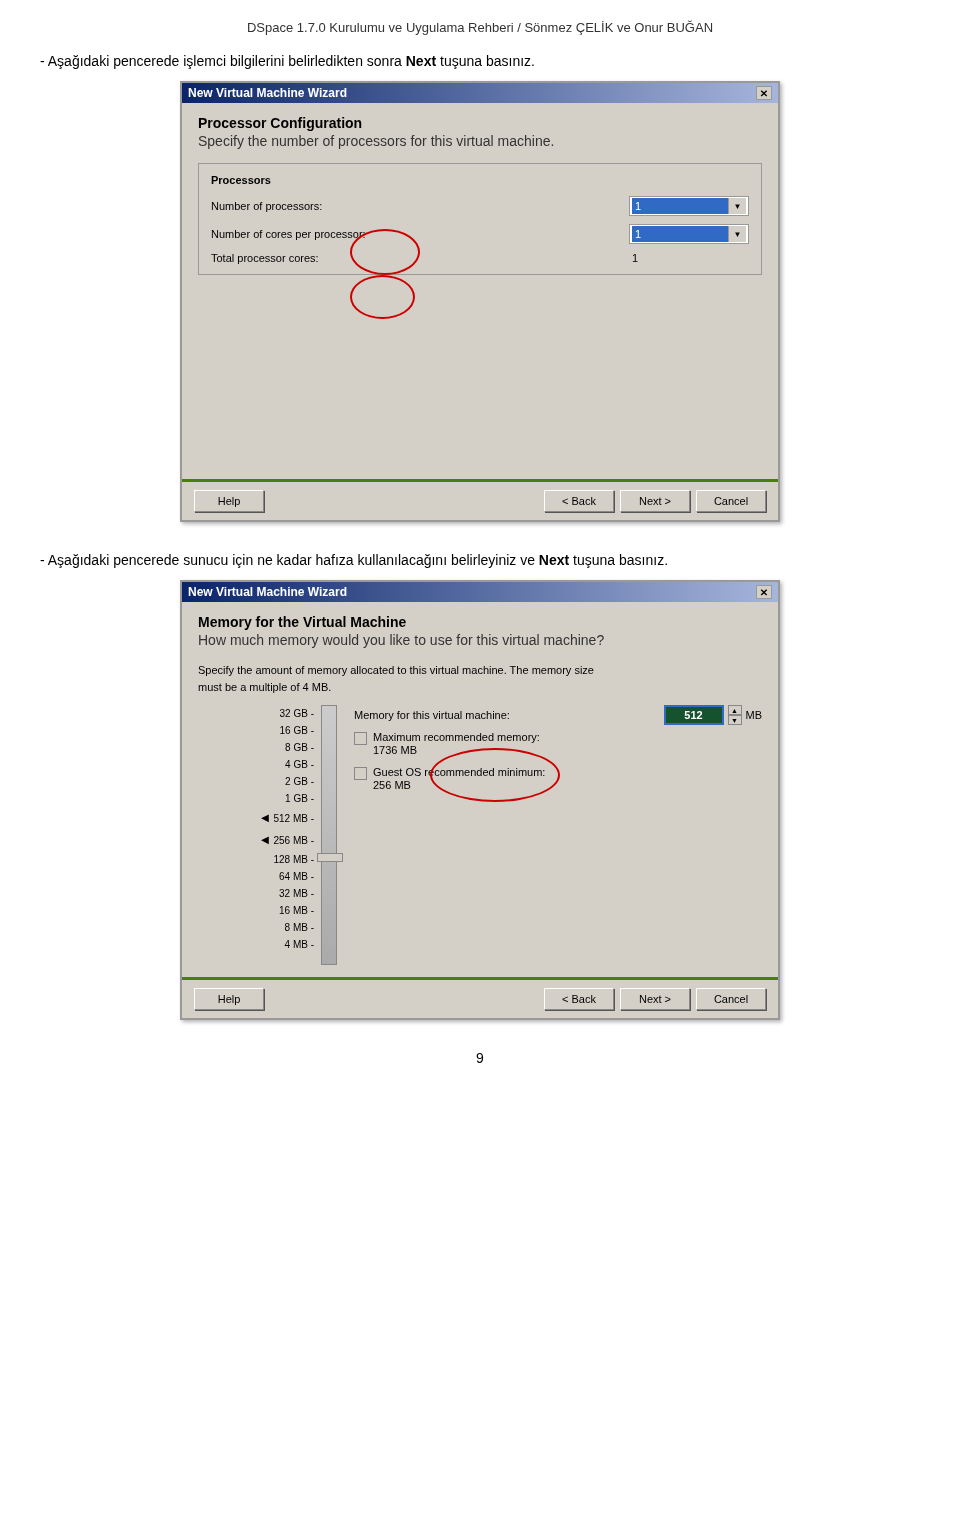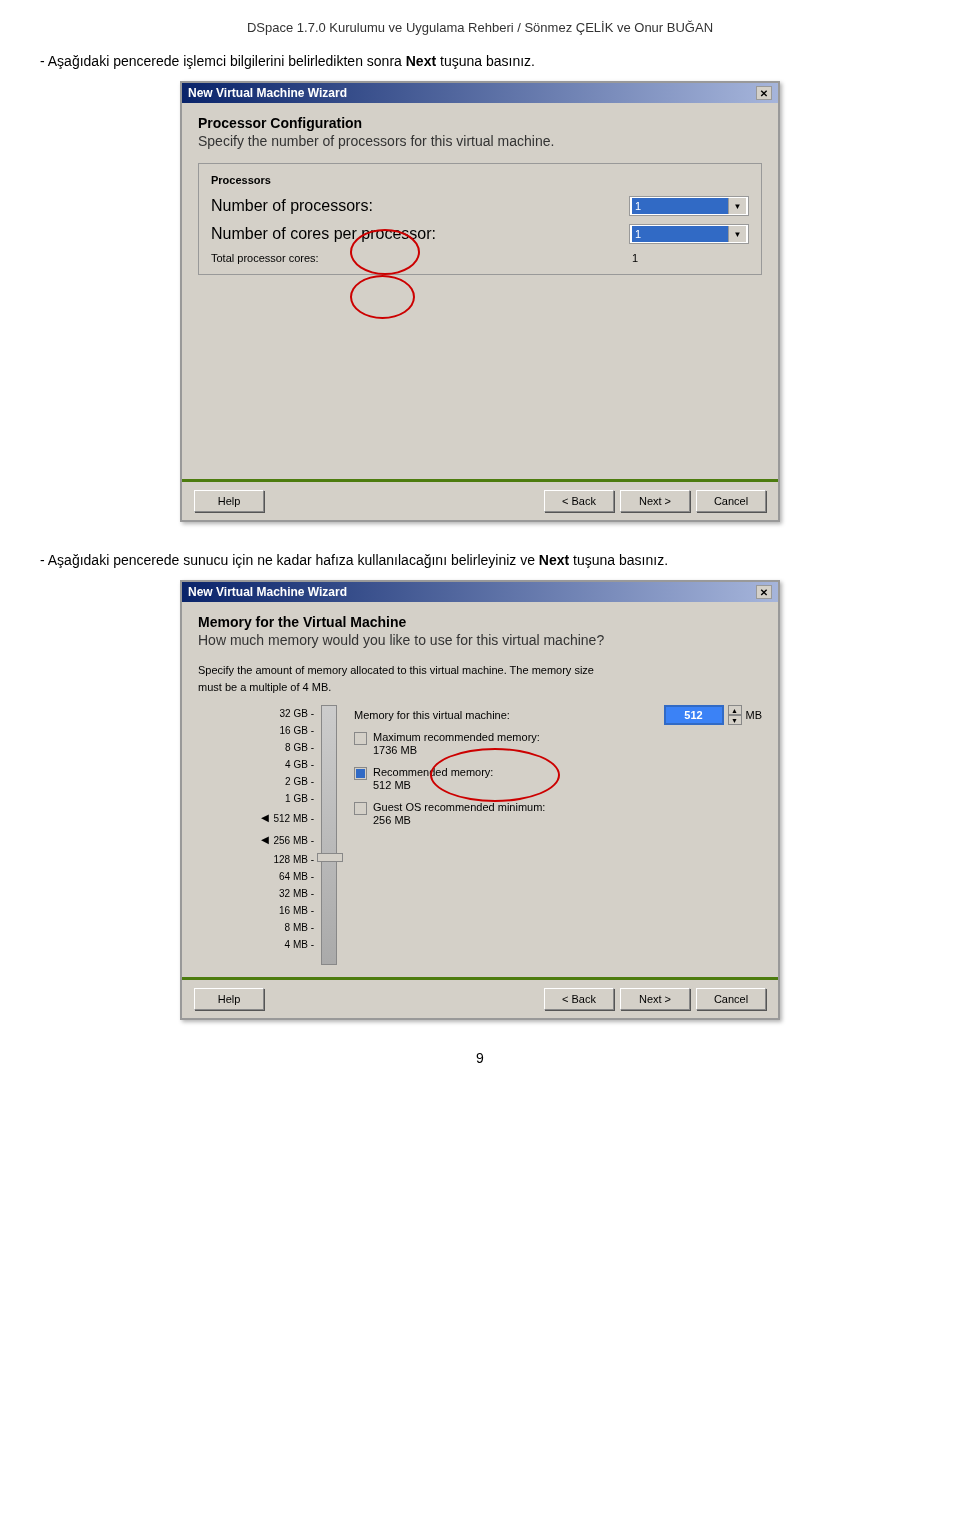--- a/index.html
+++ b/index.html
@@ -90,21 +90,21 @@
       font-weight: bold;
       margin-bottom: 10px;
     }
     .vm-field-row {
       display: flex;
       align-items: center;
       margin-bottom: 8px;
     }
     .vm-field-label {
       flex: 1;
-      font-size: 16px;
+      font-size: 11px;
     }
     .vm-field-input {
       display: flex;
       align-items: center;
     }
     .vm-select {
       width: 120px;
       height: 20px;
       background: #fff;
       border: 1px solid #999;
@@ -193,21 +193,21 @@
     }
     .memory-input-wrapper {
       display: flex;
       align-items: center;
       gap: 4px;
     }
     .memory-input {
       width: 60px;
       height: 20px;
       border: 2px solid #316ac5;
-      background: #3b82f6;
+      background: #14532d;
       color: #fff;
       font-size: 11px;
       text-align: right;
       display: flex;
       align-items: center;
       justify-content: center;
       font-weight: bold;
     }
     .memory-spinner {
       display: flex;
@@ -431,29 +431,20 @@
           </div>
 
           <div class="memory-info-row">
             <div class="memory-checkbox"></div>
             <div class="memory-info-content">
               <div class="memory-info-label">Maximum recommended memory:</div>
               <div class="memory-info-value">1736 MB</div>
             </div>
           </div>
 
-          <div class="memory-info-row">
-            <div class="memory-checkbox checked">
-              <div class="memory-checkbox-inner"></div>
-            </div>
-            <div class="memory-info-content">
-              <div class="memory-info-label">Recommended memory:</div>
-              <div class="memory-info-value">512 MB</div>
-            </div>
-          </div>
 
           <div class="memory-info-row">
             <div class="memory-checkbox"></div>
             <div class="memory-info-content">
               <div class="memory-info-label">Guest OS recommended minimum:</div>
               <div class="memory-info-value">256 MB</div>
             </div>
           </div>
         </div>
       </div>

